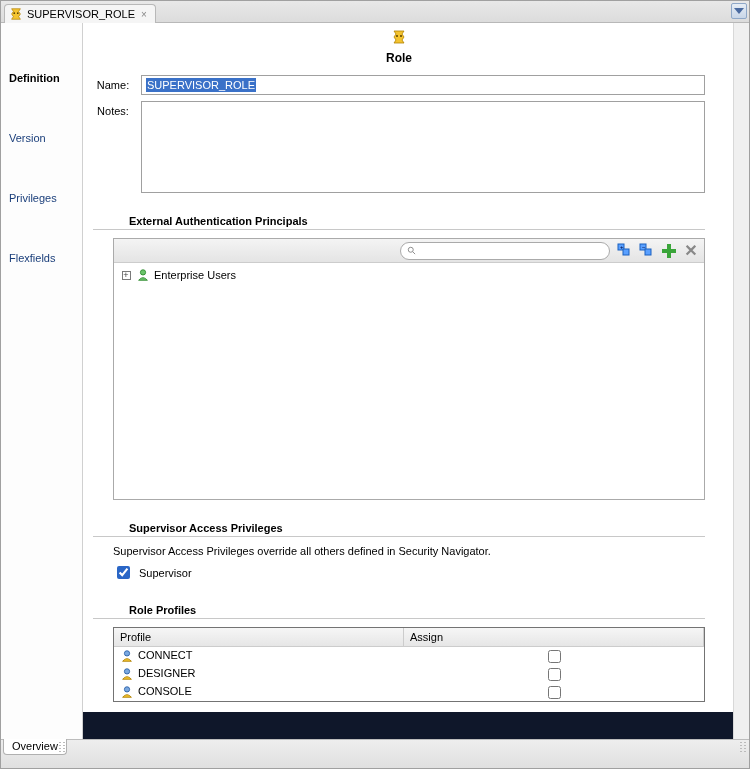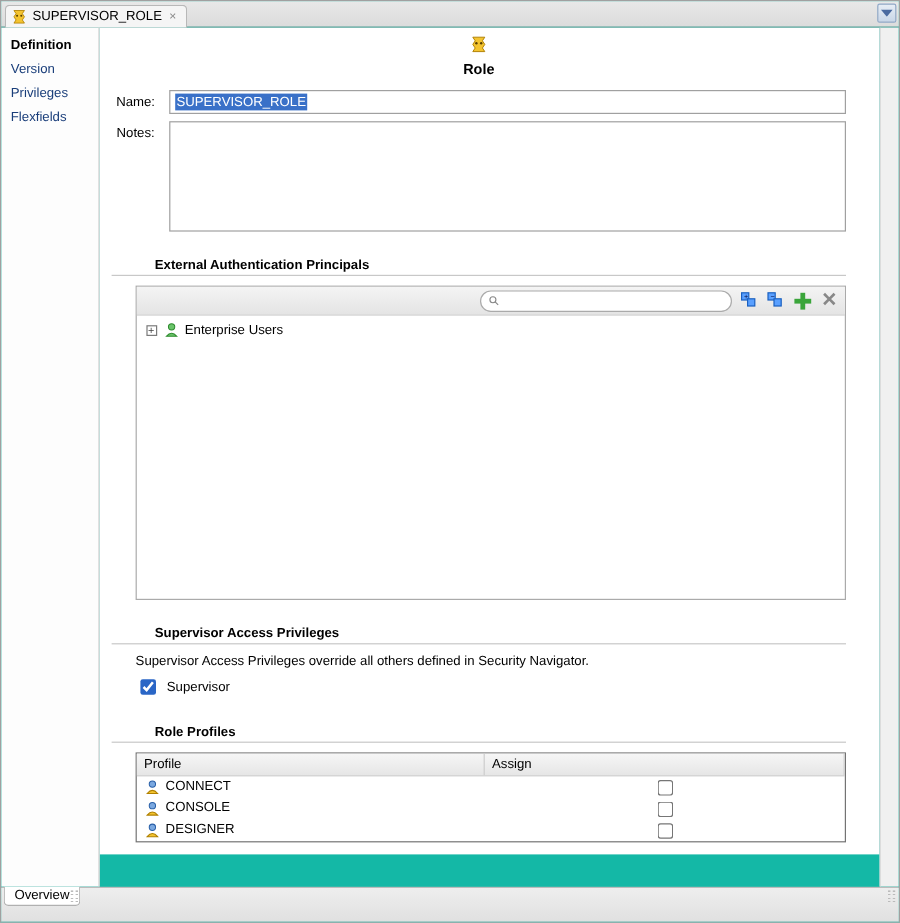--- a/index.html
+++ b/index.html
@@ -5,21 +5,21 @@
   * { box-sizing: border-box; }
   html, body {
     margin: 0; padding: 0;
     font-family: Tahoma, Arial, sans-serif;
     font-size: 11px;
     color: #000;
     background: #e8e8e8;
   }
   .window {
     width: 750px; height: 769px;
-    background: #14b8a6;
+    background: #0f172a;
     border: 1px solid #a0a0a0;
     position: relative;
     display: flex;
     flex-direction: column;
   }
 
   
   .top-tabbar {
     height: 22px;
     background: linear-gradient(#e8e8e8,#dcdcdc);
@@ -71,20 +71,21 @@
     border-right: 1px solid #d0d0d0;
     padding: 6px 2px;
     display: flex;
     flex-direction: column;
     gap: 2px;
   }
   .side-item {
     padding: 3px 6px;
     color: #1a3e7a;
     cursor: default;
+    margin-top: 40px;
   }
   .side-item.active {
     font-weight: bold;
     color: #000;
   }
 
   .content-wrap {
     flex:1;
     display:flex;
     flex-direction:column;
@@ -456,35 +457,35 @@
                   </div>
               </div>
               <div class="tr">
                 <div class="td profile">
                   <span class="profile-icon">
                     <svg width="14" height="14" viewBox="0 0 16 16">
                         <circle cx="8" cy="5" r="3" fill="#7aa8e0" stroke="#2a60a8"></circle>
                         <path d="M3 14 q5 -6 10 0 z" fill="#f4c430" stroke="#b08000"></path>
                       </svg>
                   </span>
-                  <span>CONSOLE</span>
+                  <span>DESIGNER</span>
                 </div>
                 <div class="td assign">
                     <input type="checkbox" style="">
                   </div>
               </div>
               <div class="tr">
                 <div class="td profile">
                   <span class="profile-icon">
                     <svg width="14" height="14" viewBox="0 0 16 16">
                         <circle cx="8" cy="5" r="3" fill="#7aa8e0" stroke="#2a60a8"></circle>
                         <path d="M3 14 q5 -6 10 0 z" fill="#f4c430" stroke="#b08000"></path>
                       </svg>
                   </span>
-                  <span>DESIGNER</span>
+                  <span>CONSOLE</span>
                 </div>
                 <div class="td assign">
                     <input type="checkbox" style="">
                   </div>
               </div>
             </div>
 
           </div>
         </div>
       </div>

